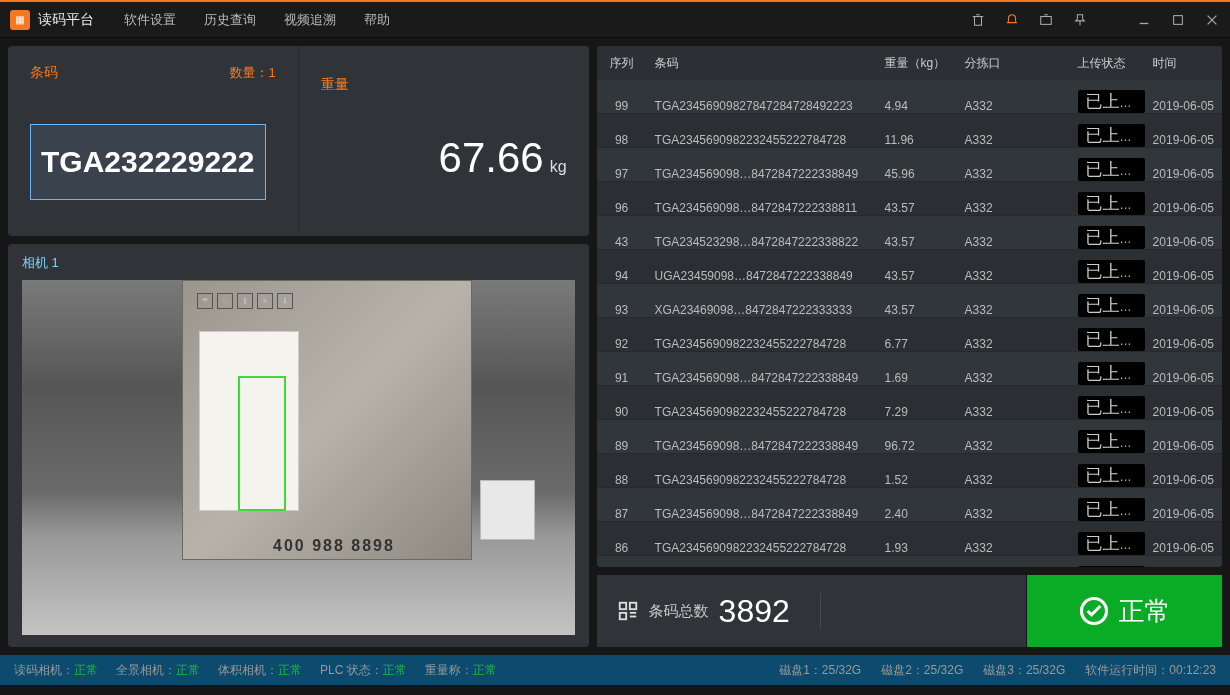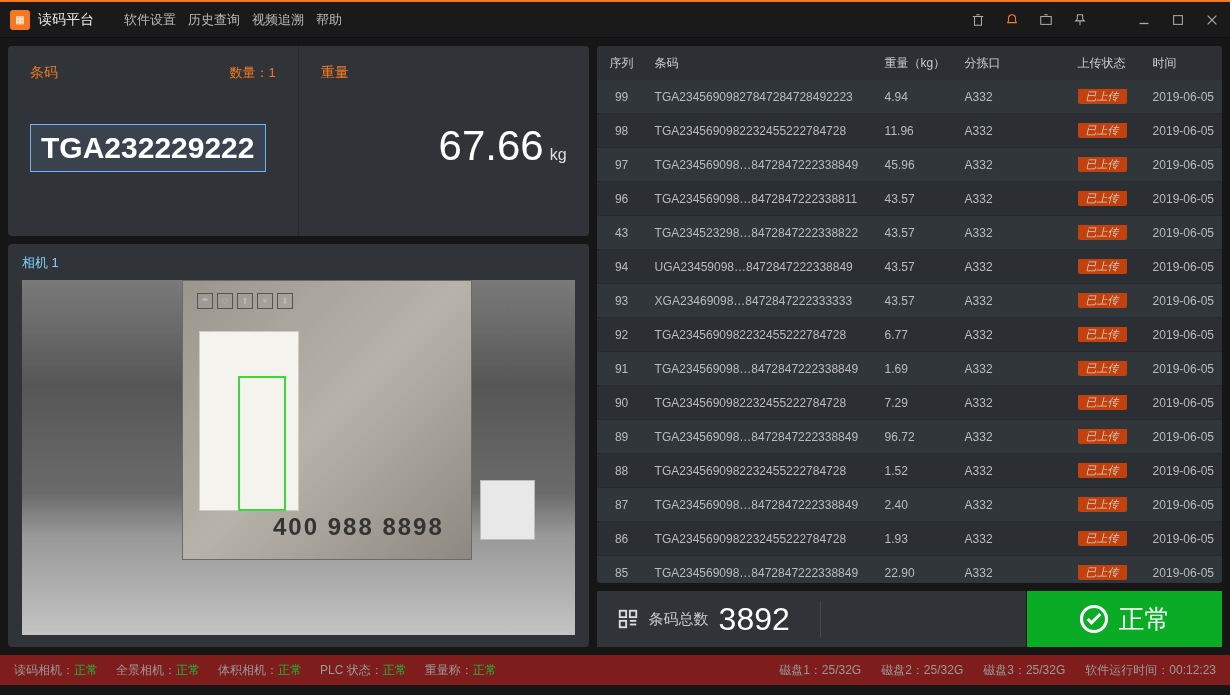--- a/index.html
+++ b/index.html
@@ -10,40 +10,40 @@
   font-size: 13px; overflow: hidden;
   border-top: 2px solid #f47920;
 }
 .titlebar {
   height: 36px; background: #1a1a1a;
   display: flex; align-items: center; padding: 0 10px;
   border-bottom: 1px solid #0d0d0d;
 }
 .logo { width: 20px; height: 20px; background: #f47920; border-radius: 3px; display: flex; align-items: center; justify-content: center; color: #fff; font-size: 10px; margin-right: 8px; }
 .app-title { color: #e8e8e8; font-size: 14px; margin-right: 30px; }
-.menu { display: flex; gap: 12px; }
+.menu { display: flex; gap: 28px; }
 .menu-item { color: #b8b8b8; cursor: pointer; font-size: 13px; }
 .titlebar-right { margin-left: auto; display: flex; gap: 18px; align-items: center; }
 .titlebar-icon { width: 16px; height: 16px; display: flex; align-items: center; justify-content: center; cursor: pointer; color: #aaa; }
 .titlebar-icon svg { width: 14px; height: 14px; }
 
 .main { display: flex; height: 617px; padding: 8px; gap: 8px; }
 .left { width: 592px; display: flex; flex-direction: column; gap: 8px; }
 .right { flex: 1; display: flex; flex-direction: column; gap: 8px; }
 
 .card { background: #303439; border-radius: 4px; }
 .info-card { height: 190px; display: flex; }
 .barcode-section { flex: 1; padding: 18px 22px; border-right: 1px solid #252a2f; }
-.weight-section { flex: 1; padding: 18px 22px; }
+.weight-section { flex: 1; padding: 30px 22px; }
 .section-header { display: flex; justify-content: space-between; align-items: center; margin-bottom: 30px; }
 .section-label { color: #f47920; font-size: 14px; }
 .count-label { color: #f47920; font-size: 13px; }
 .barcode-value {
   display: inline-block; color: #fff; font-size: 30px; font-weight: 600;
-  border: 1px solid #6db4ff; padding: 6px 10px; background: #3a434d;
+  border: 1px solid #6db4ff; padding: 20px 10px; background: #3a434d;
   margin-top: 12px;
 }
 .weight-value { color: #fff; text-align: right; margin-top: 40px; }
 .weight-num { font-size: 42px; font-weight: 500; }
 .weight-unit { font-size: 16px; margin-left: 6px; color: #ddd; }
 
 .camera-card { flex: 1; padding: 10px 14px; position: relative; }
 .camera-label { color: #7dd3fc; font-size: 13px; margin-bottom: 8px; }
 .camera-view {
   width: 100%; height: calc(100% - 28px);
@@ -56,52 +56,52 @@
   border: 1px solid #6d6a63;
 }
 .box-label {
   position: absolute; left: 16px; top: 50px; width: 100px; height: 180px;
   background: #f5f3ee; border: 1px solid #ccc;
 }
 .barcode-marker {
   position: absolute; left: 55px; top: 95px; width: 48px; height: 135px;
   border: 2px solid #3cd83c;
 }
-.box-text { position: absolute; left: 90px; bottom: 18px; color: #333; font-size: 24px; font-weight: bold; letter-spacing: 2px; }
+.box-text { position: absolute; left: 90px; bottom: 4px; color: #333; font-size: 16px; font-weight: bold; letter-spacing: 2px; }
 .box-small { position: absolute; right: 40px; bottom: 95px; width: 55px; height: 60px; background: #e8e8e8; border: 1px solid #bbb; }
 .box-icons { position: absolute; left: 14px; top: 12px; display: flex; gap: 4px; }
 .box-icon { width: 16px; height: 16px; border: 1px solid #555; font-size: 9px; display:flex; align-items:center; justify-content:center; }
 
 .table-card { flex: 1; overflow: hidden; }
 .table-header { display: flex; background: #2c3035; height: 34px; align-items: center; font-size: 12px; color: #ccc; }
 .th, .td { padding: 0 8px; overflow: hidden; white-space: nowrap; text-overflow: ellipsis; }
 .col-seq { width: 50px; text-align: center; }
 .col-bc { width: 230px; }
 .col-wt { width: 80px; }
 .col-port { width: 65px; }
 .col-status { width: 75px; margin-left: 48px; }
 .col-time { flex: 1; }
 .table-body { overflow-y: hidden; }
-.tr { display: flex; height: 34px; align-items: center; font-size: 12px; color: #bbb; border-bottom: 1px solid #262a2e; }
+.tr { display: flex; height: 34px; align-items: flex-end; font-size: 12px; color: #bbb; border-bottom: 1px solid #262a2e; }
 .tr:nth-child(odd) { background: #31363b; }
 .tr:nth-child(even) { background: #2b2f34; }
-.badge { background: #c2410c; padding: 2px 8px; border-radius: 2px; color: #ccc; font-size: 11px; font-style: italic; }
-
-.summary-row { display: flex; height: 56px; gap: 1px; }
+.badge { background: #000000; padding: 2px 8px; border-radius: 2px; color: #ccc; font-size: 17px; }
+
+.summary-row { display: flex; height: 72px; gap: 1px; }
 .summary-card { flex: 1; background: #303439; display: flex; align-items: center; padding: 0 20px; gap: 30px; }
 .summary-item { display: flex; align-items: center; gap: 10px; color: #e0e0e0; }
 .summary-icon { width: 22px; height: 22px; }
 .summary-label { font-size: 15px; color: #c8c8c8; }
 .summary-value { font-size: 32px; color: #fff; font-weight: 500; }
 .divider { width: 1px; height: 36px; background: #454a50; }
 .status-btn { width: 195px; background: #0aac25; display: flex; align-items: center; justify-content: center; gap: 10px; cursor: pointer; }
 .status-btn-text { color: #fff; font-size: 26px; font-weight: 500; }
 .status-btn svg { width: 30px; height: 30px; }
 
-.footer { height: 30px; background: #7f1d1d; display: flex; align-items: center; padding: 0 14px; font-size: 12px; gap: 18px; }
+.footer { height: 30px; background: #0c4a6e; display: flex; align-items: center; padding: 0 14px; font-size: 12px; gap: 18px; }
 .footer-item { color: #999; }
 .ok { color: #1fb83a; }
 .footer-right { margin-left: auto; display: flex; gap: 20px; }
 </style>
 </head>
 <body>
 
 <div class="titlebar">
   <div class="logo">▦</div>
   <div class="app-title">读码平台</div>

